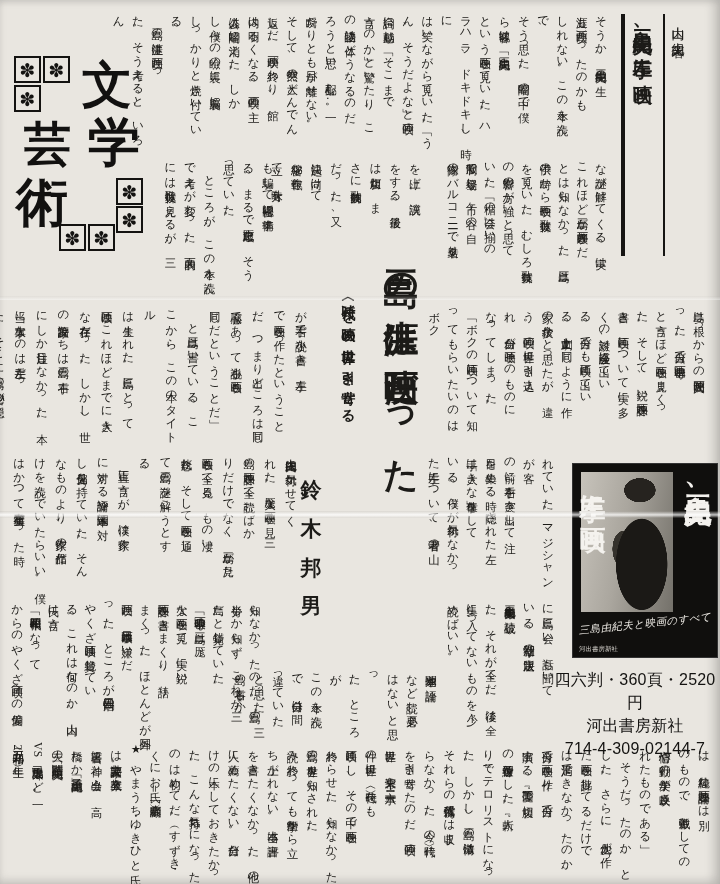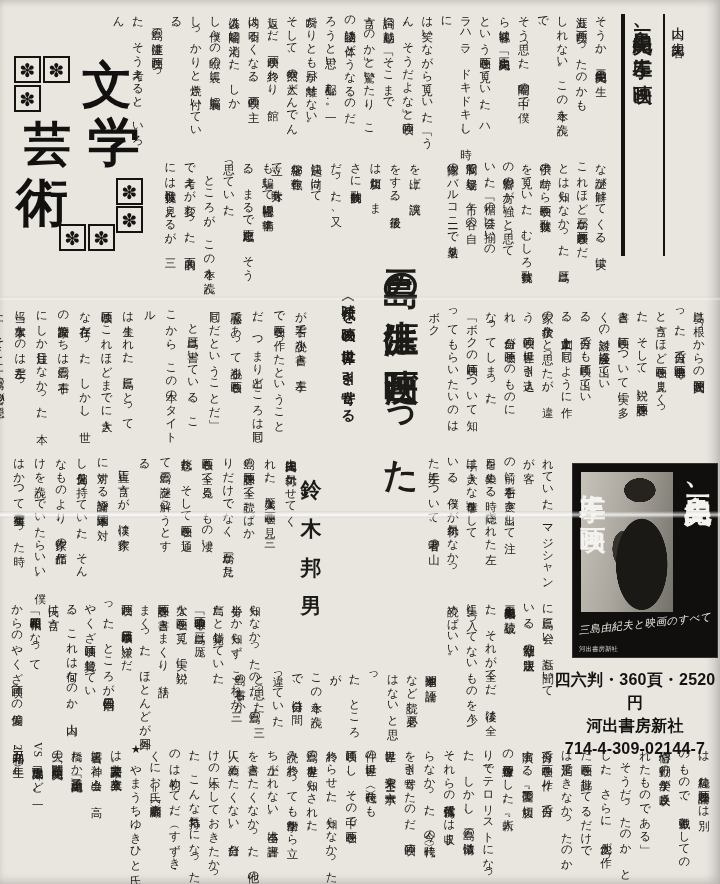--- a/index.html
+++ b/index.html
@@ -30,21 +30,21 @@
       radial-gradient(ellipse 44px 78px at 66% 66%, #1b1916 58%, rgba(0,0,0,0) 59%),
       radial-gradient(ellipse 18px 30px at 46% 55%, #35322c 60%, rgba(0,0,0,0) 61%),
       linear-gradient(100deg,#c7c3bb 0%,#aaa69e 45%,#74716a 100%);}
   .cover-title-r{top:10px;right:4px;left:auto;height:180px;font-size:27px;line-height:30px;color:#f4f2ee;font-weight:700;letter-spacing:1px;}
   .cover-title-l{top:10px;left:4px;height:150px;font-size:26px;line-height:30px;color:#f4f2ee;font-weight:700;letter-spacing:1px;}
   .cover-scrawl{position:absolute;left:2px;bottom:26px;width:140px;color:#efece6;font-size:10.5px;
     font-style:italic;transform:rotate(-6deg);letter-spacing:.5px;text-align:center;}
   .cover-imprint{position:absolute;left:6px;bottom:3px;color:#d8d5cf;font-size:6.5px;font-family:"Liberation Sans",sans-serif;}
   
   .caption{position:absolute;left:552px;top:668px;width:166px;text-align:center;
-           font-family:"Liberation Sans", sans-serif;font-weight:700;color:#141311;}
+           font-family:"Liberation Sans", sans-serif;font-weight:400;color:#141311;}
   .caption div{line-height:23px;font-size:16px;letter-spacing:.2px;}
   
   .crease{position:absolute;left:0;top:511px;width:720px;height:7px;
     background:linear-gradient(180deg, rgba(90,85,75,.10), rgba(255,255,255,.75) 55%, rgba(90,85,75,.08));}
   .crease2{position:absolute;left:0;top:296px;width:720px;height:4px;
     background:linear-gradient(180deg, rgba(90,85,75,.05), rgba(255,255,255,.4));}
 </style>
 </head>
 <body>
 

